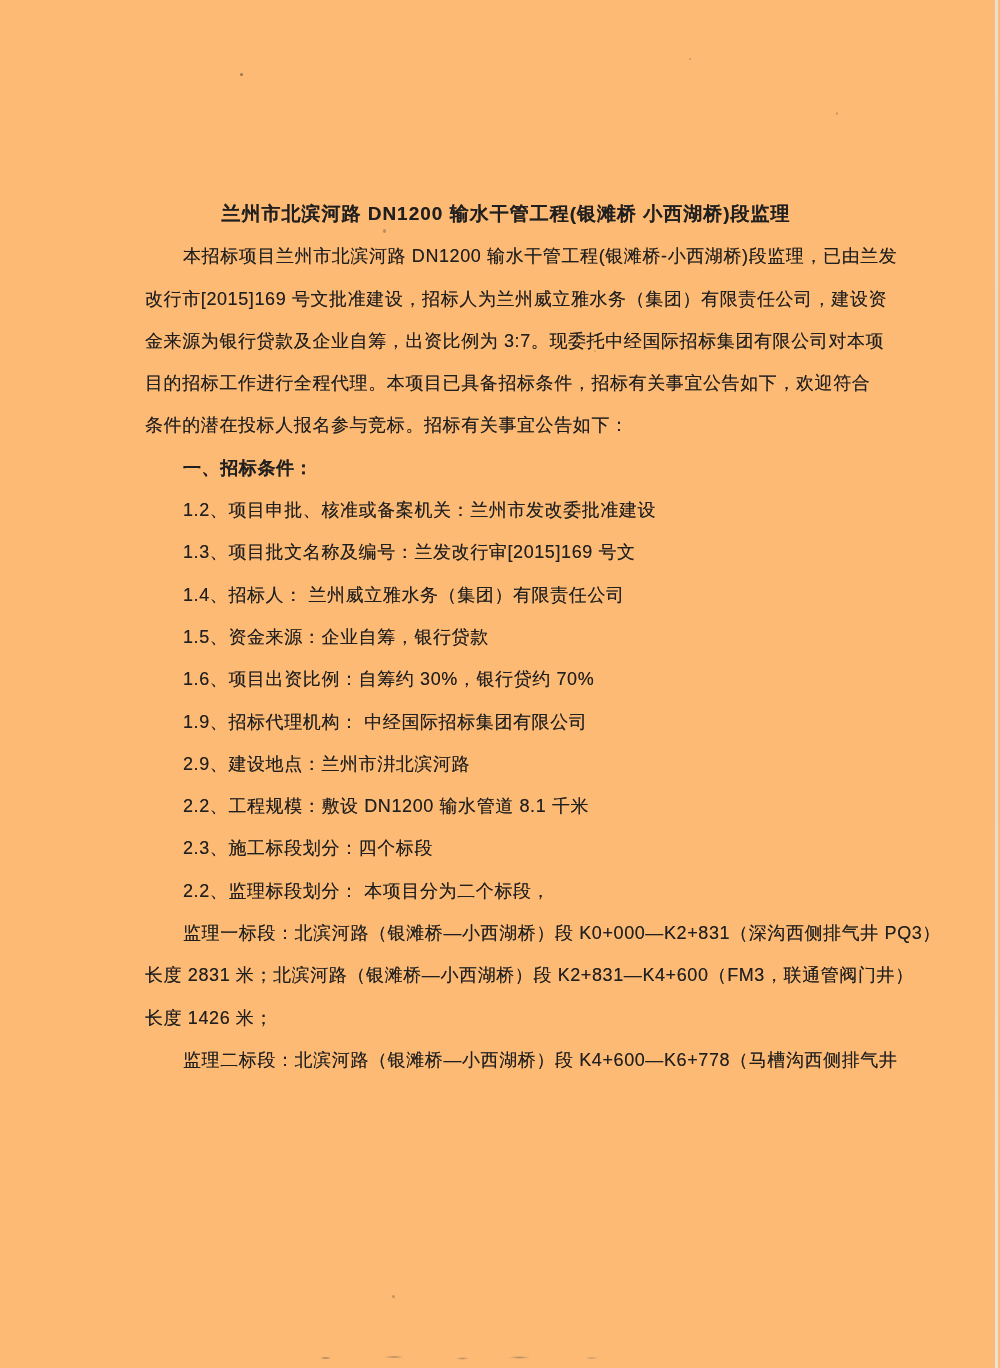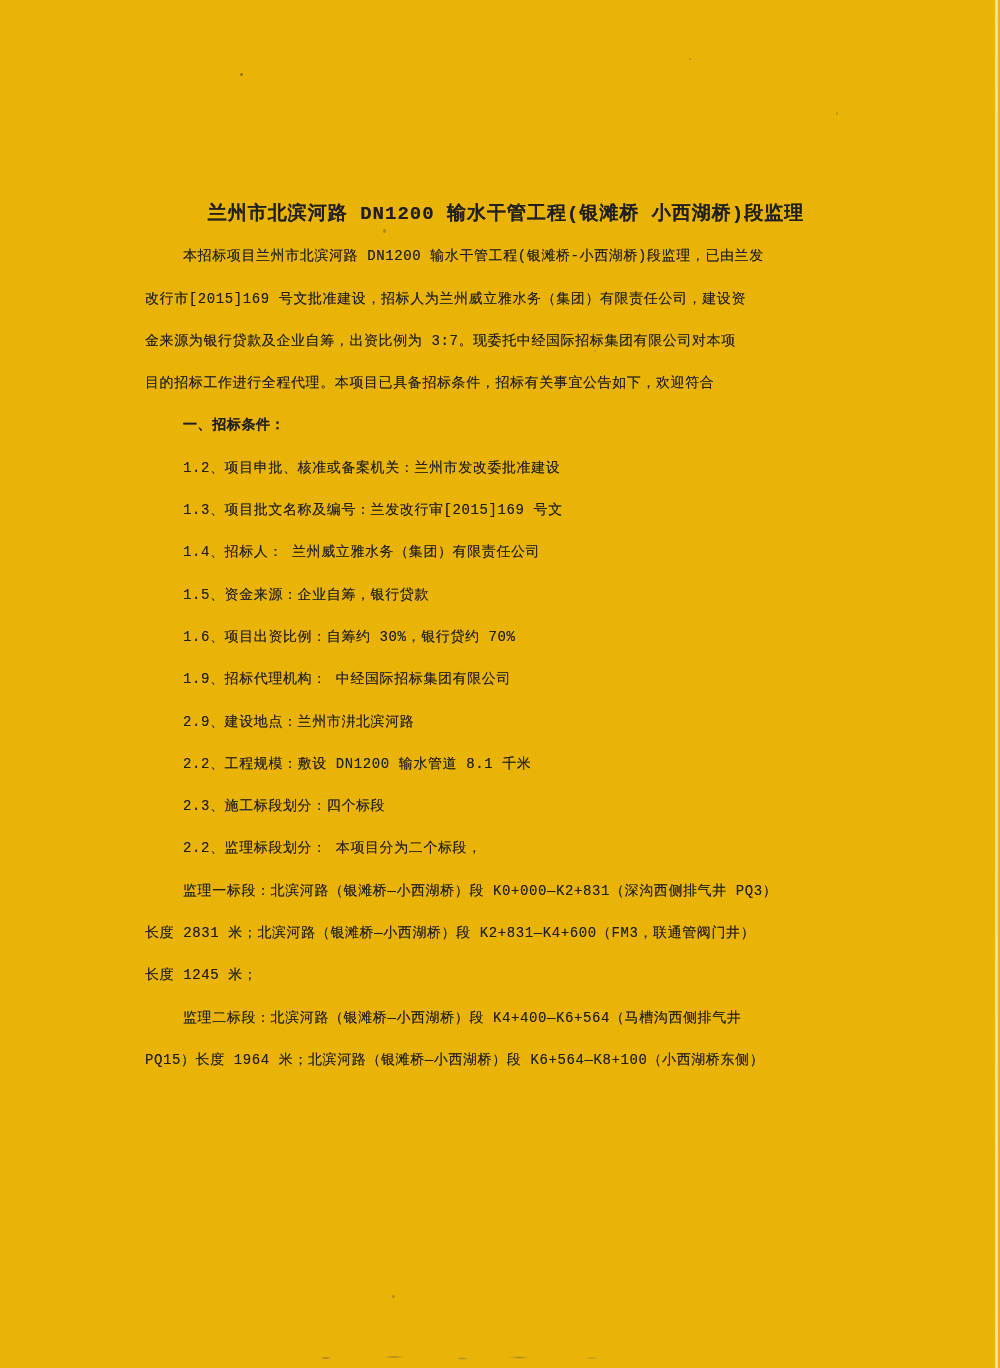--- a/index.html
+++ b/index.html
@@ -1,32 +1,32 @@
 <!DOCTYPE html>
 <html><head>
 <meta charset="utf-8">
 <style>
   html,body{margin:0;padding:0;background:#ffffff;}
   .page{
     position:relative;
     width:1000px;height:1368px;
-    background:#eab308;
+    background:#fdba74;
     overflow:hidden;
-    font-family:Liberation Mono, monospace;
+    font-family:Liberation Sans, sans-serif;
     color:#1f1f1f;
   }
   .content{
     position:absolute;
     left:145px;top:193px;
     width:722px;
   }
   .line{
     line-height:42.3px;
     height:42.3px;
-    font-size:14px;
+    font-size:18px;
     letter-spacing:0.6px;
     white-space:nowrap;
     text-shadow:0 0 0.6px rgba(20,20,20,0.55);
   }
   .title{
     text-align:center;
     font-weight:bold;
     font-size:19px;
     letter-spacing:1px;
   }
@@ -60,40 +60,40 @@
 
 <div class="page">
   <div class="content">
 
     <div class="line title">兰州市北滨河路 DN1200 输水干管工程(银滩桥 小西湖桥)段监理</div>
 
     <div class="line ind">本招标项目兰州市北滨河路 DN1200 输水干管工程(银滩桥-小西湖桥)段监理，已由兰发</div>
     <div class="line">改行市[2015]169 号文批准建设，招标人为兰州威立雅水务（集团）有限责任公司，建设资</div>
     <div class="line">金来源为银行贷款及企业自筹，出资比例为 3:7。现委托中经国际招标集团有限公司对本项</div>
     <div class="line">目的招标工作进行全程代理。本项目已具备招标条件，招标有关事宜公告如下，欢迎符合</div>
+    <div class="line">条件的潜在投标人报名参与竞标。招标有关事宜公告如下：</div>
 
     <div class="line ind b">一、招标条件：</div>
     <div class="line ind">1.2、项目申批、核准或备案机关：兰州市发改委批准建设</div>
     <div class="line ind">1.3、项目批文名称及编号：兰发改行审[2015]169 号文</div>
     <div class="line ind">1.4、招标人： 兰州威立雅水务（集团）有限责任公司</div>
     <div class="line ind">1.5、资金来源：企业自筹，银行贷款</div>
     <div class="line ind">1.6、项目出资比例：自筹约 30%，银行贷约 70%</div>
     <div class="line ind">1.9、招标代理机构： 中经国际招标集团有限公司</div>
 
     <div class="line ind">2.9、建设地点：兰州市汫北滨河路</div>
     <div class="line ind">2.2、工程规模：敷设 DN1200 输水管道 8.1 千米</div>
     <div class="line ind">2.3、施工标段划分：四个标段</div>
     <div class="line ind">2.2、监理标段划分： 本项目分为二个标段，</div>
 
     <div class="line ind">监理一标段：北滨河路（银滩桥—小西湖桥）段 K0+000—K2+831（深沟西侧排气井 PQ3）</div>
     <div class="line">长度 2831 米；北滨河路（银滩桥—小西湖桥）段 K2+831—K4+600（FM3，联通管阀门井）</div>
-    <div class="line">长度 1245 米；</div>
+    <div class="line">长度 1426 米；</div>
 
-    <div class="line ind">监理二标段：北滨河路（银滩桥—小西湖桥）段 K4+400—K6+564（马槽沟西侧排气井</div>
-    <div class="line">PQ15）长度 1964 米；北滨河路（银滩桥—小西湖桥）段 K6+564—K8+100（小西湖桥东侧）</div>
+    <div class="line ind">监理二标段：北滨河路（银滩桥—小西湖桥）段 K4+600—K6+778（马槽沟西侧排气井</div>
 
   </div>
 
   <div class="edge-line"></div>
   <div class="bottom-noise"></div>
   <div class="speck s1"></div>
   <div class="speck s2"></div>
   <div class="speck s3"></div>
   <div class="speck s4"></div>
   <div class="speck s5"></div>

